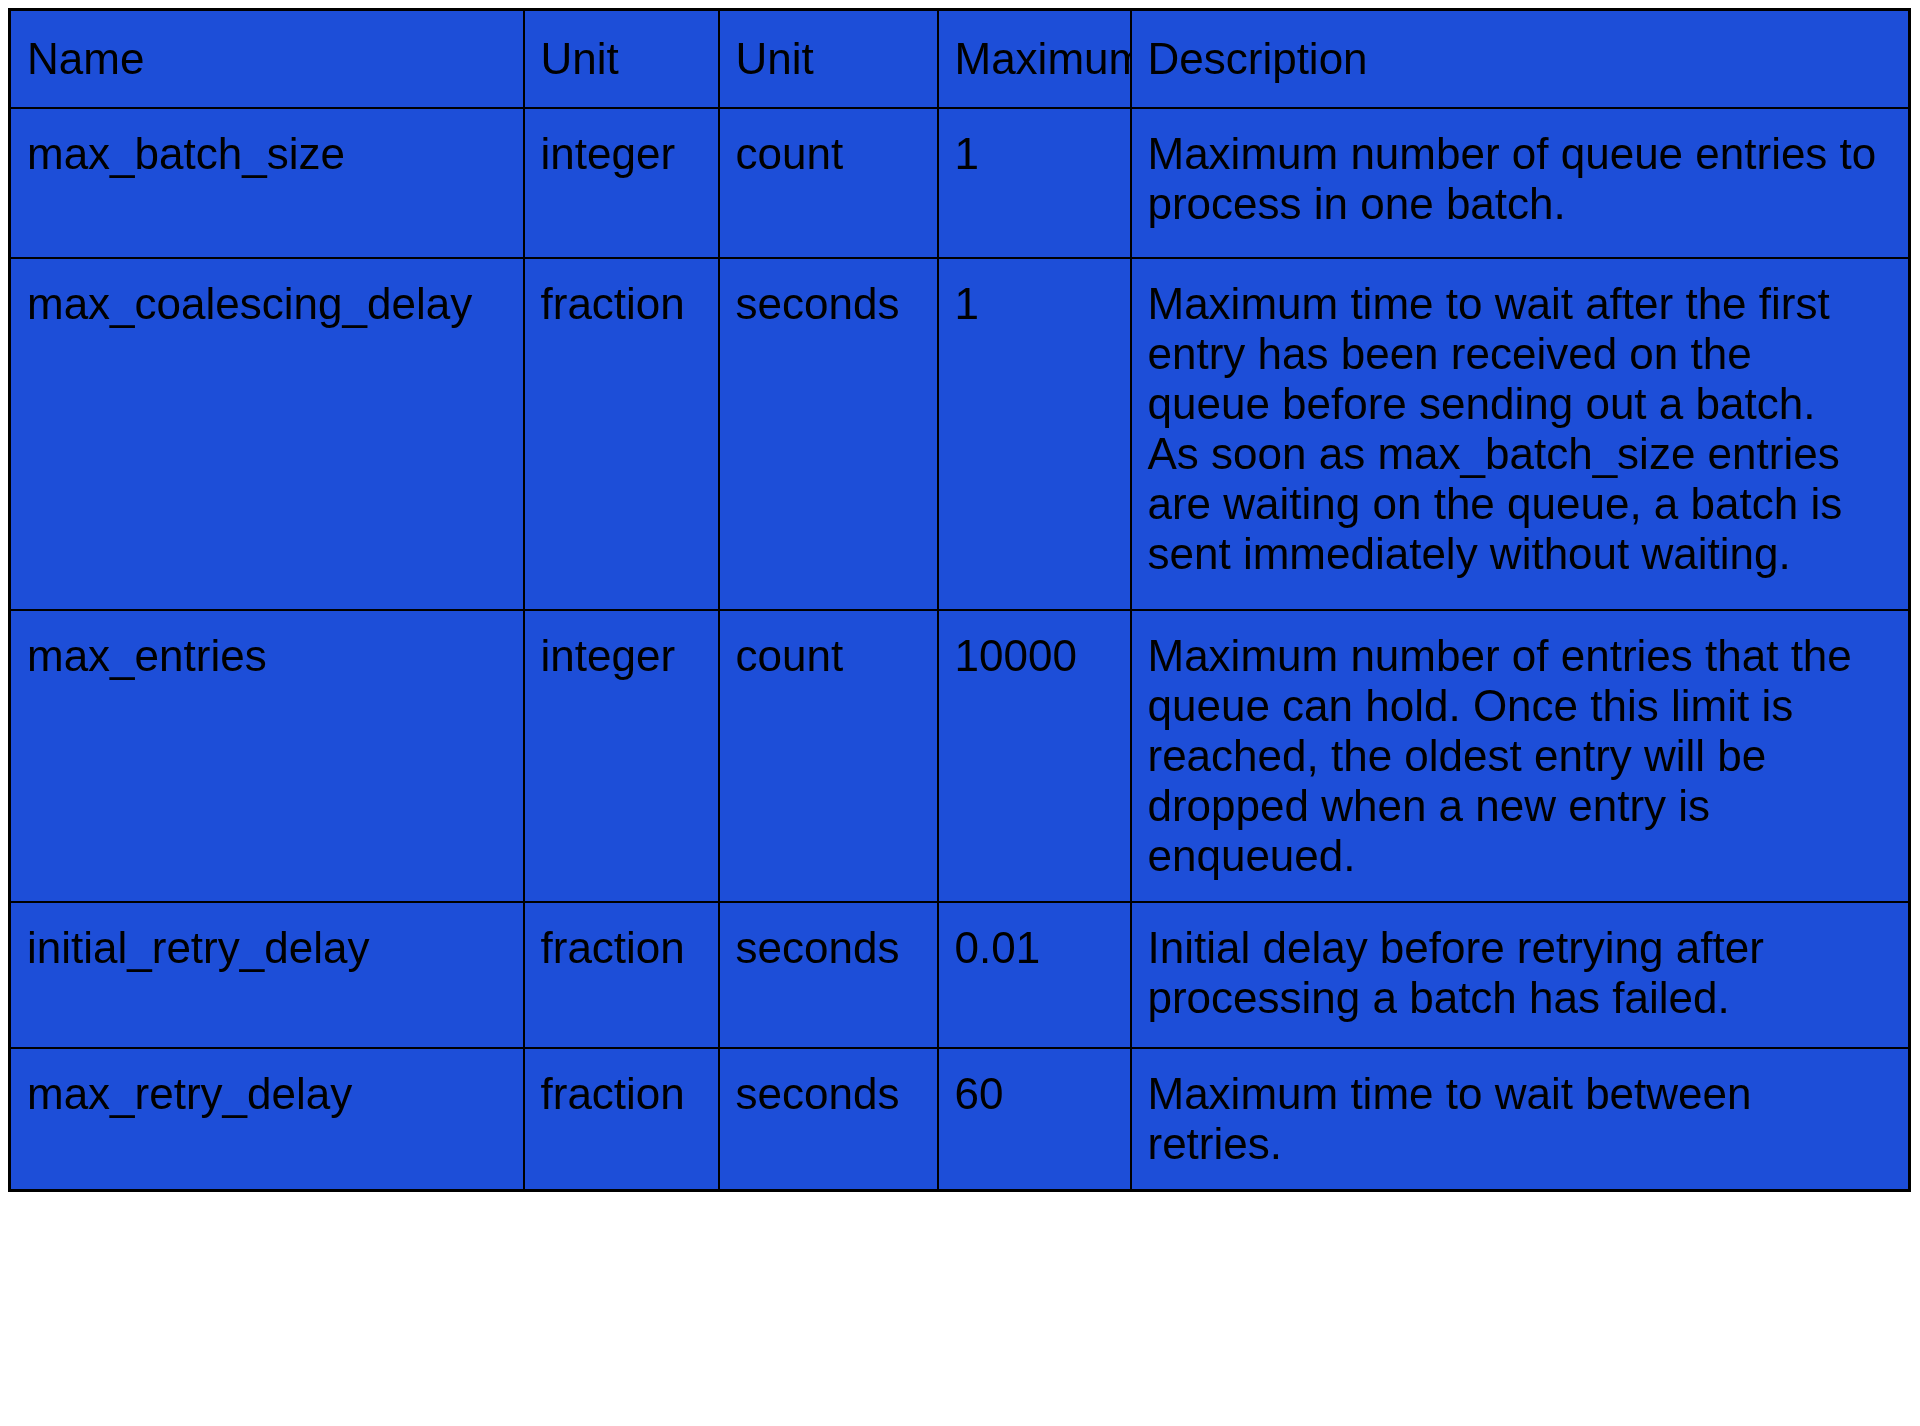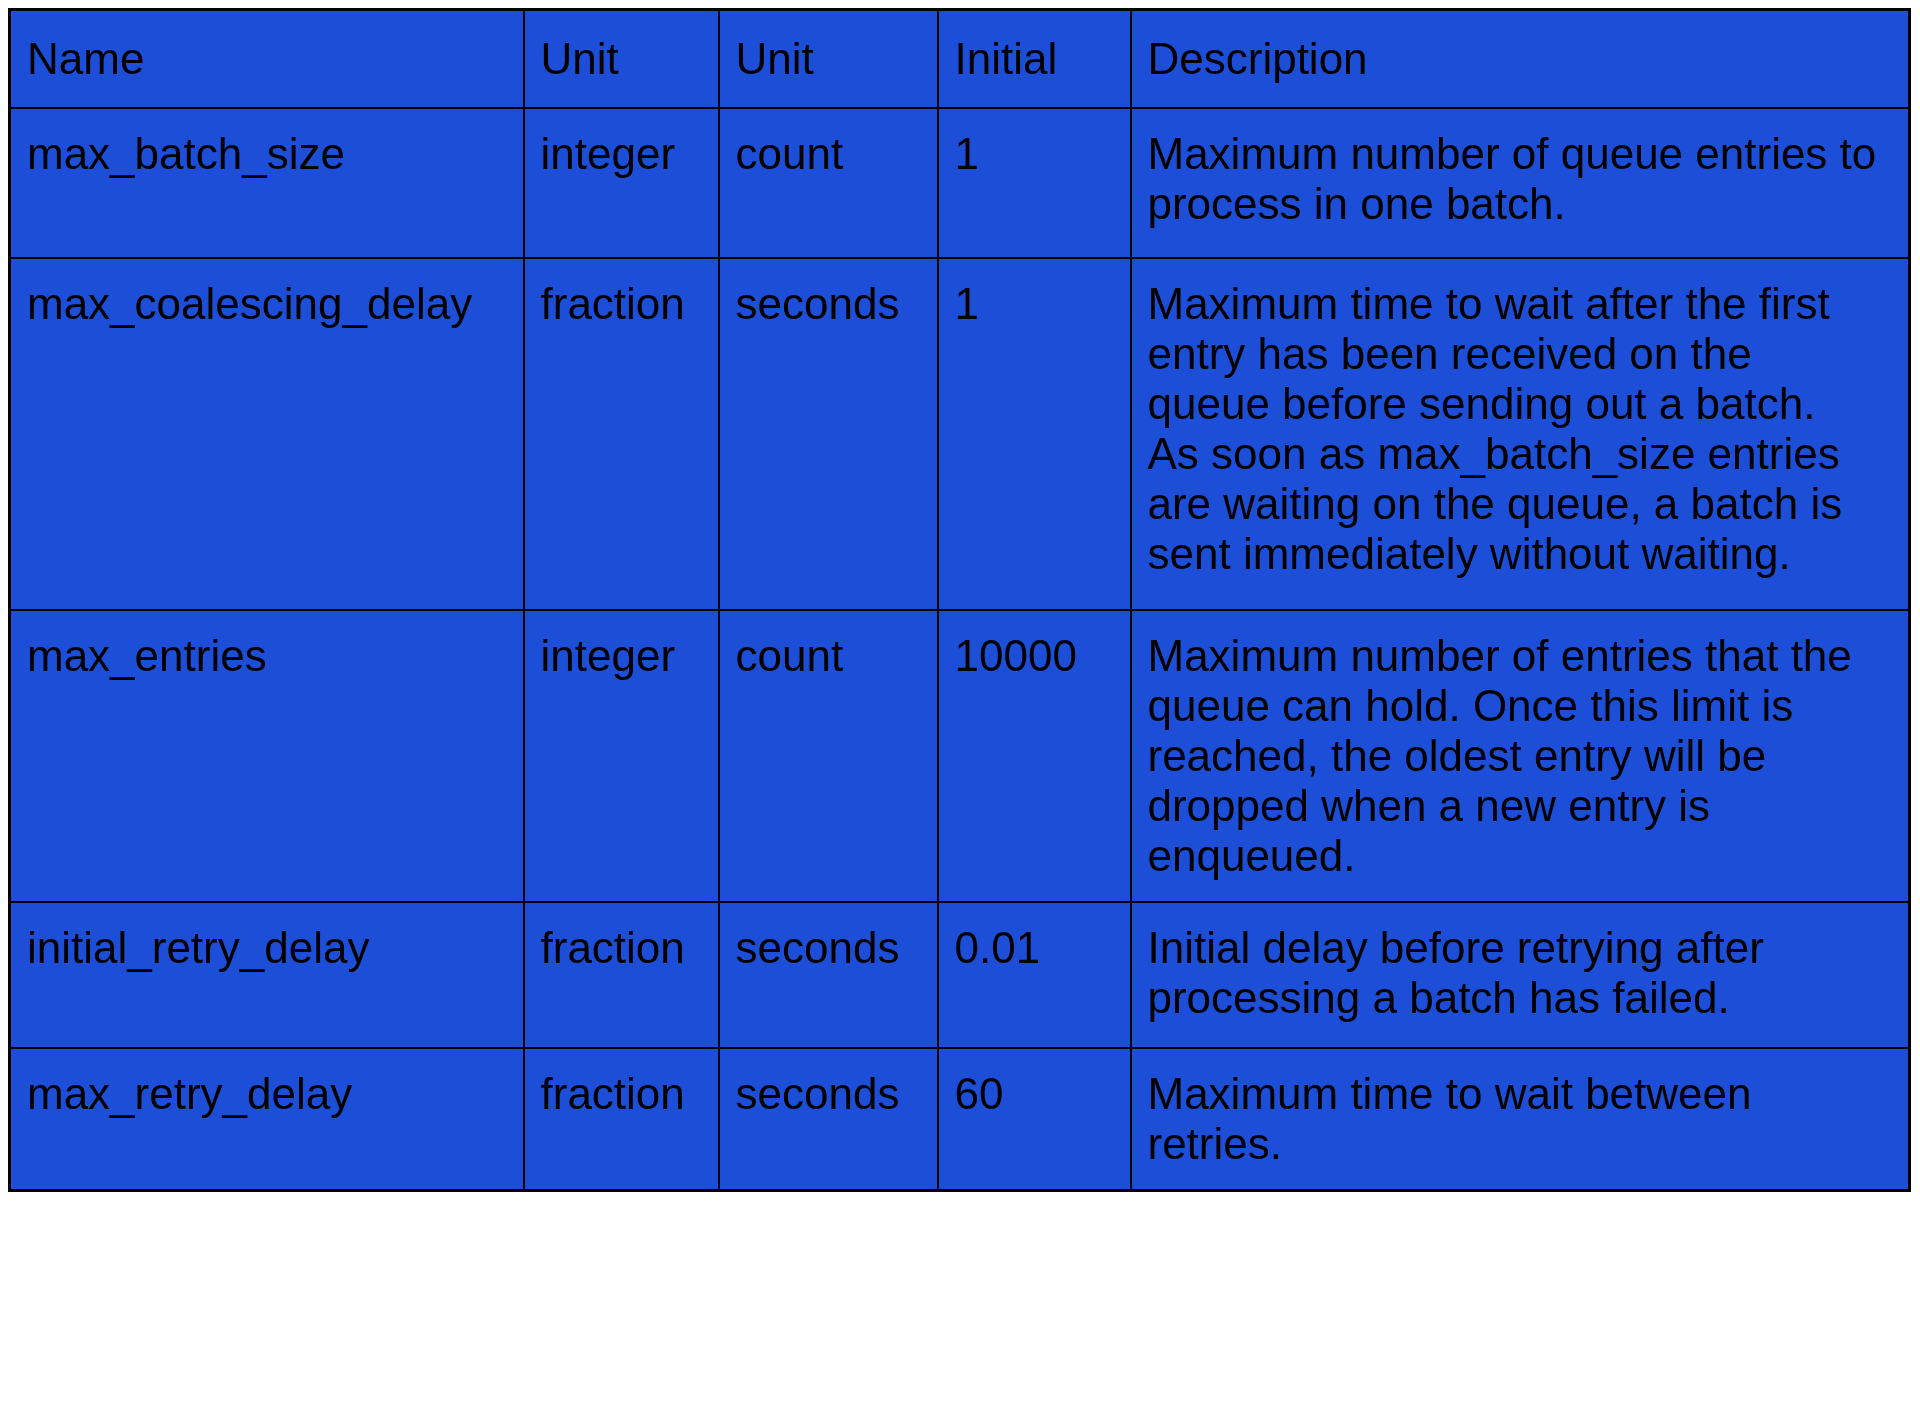--- a/index.html
+++ b/index.html
@@ -48,21 +48,21 @@
     <col style="width:195px">
     <col style="width:219px">
     <col style="width:193px">
     <col style="width:779px">
   </colgroup>
   <thead>
     <tr class="r-head">
       <th>Name</th>
       <th>Unit</th>
       <th>Unit</th>
-      <th>Initial</th>
+      <th>Maximum</th>
       <th>Description</th>
     </tr>
   </thead>
   <tbody>
     <tr class="r-0">
       <td>max_batch_size</td>
       <td>integer</td>
       <td>count</td>
       <td>1</td>
       <td class="desc">Maximum number of queue entries to

